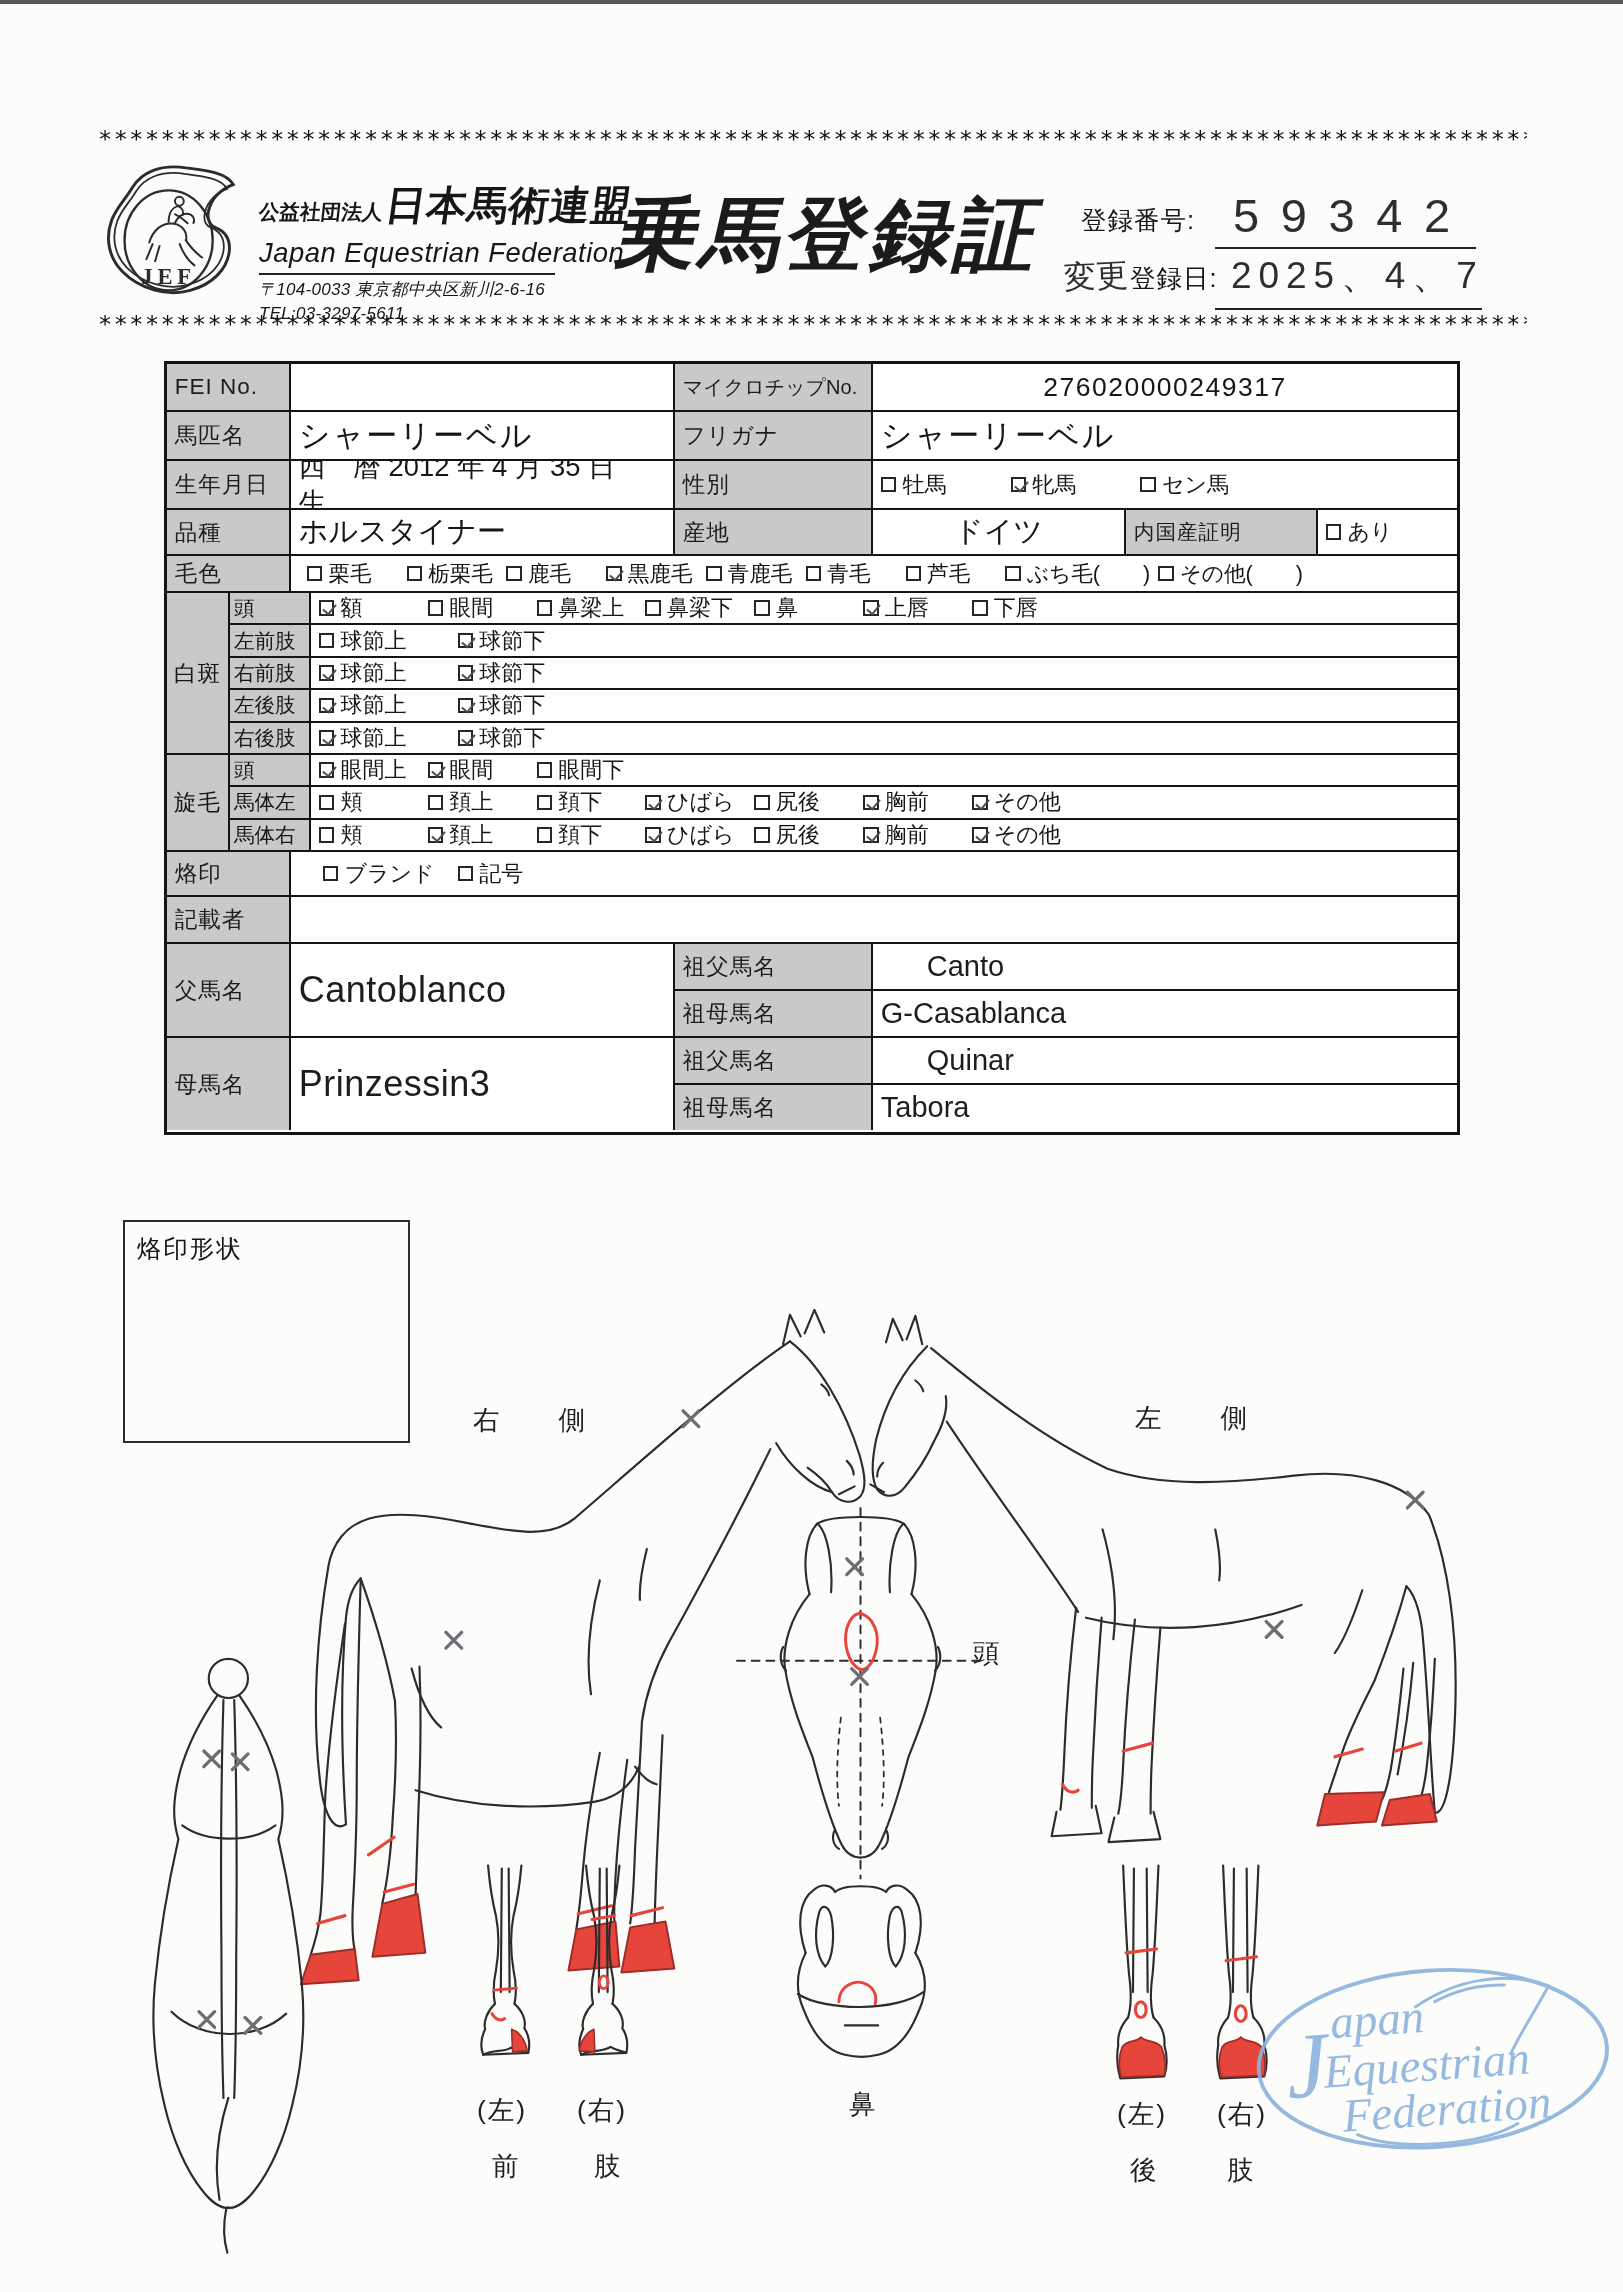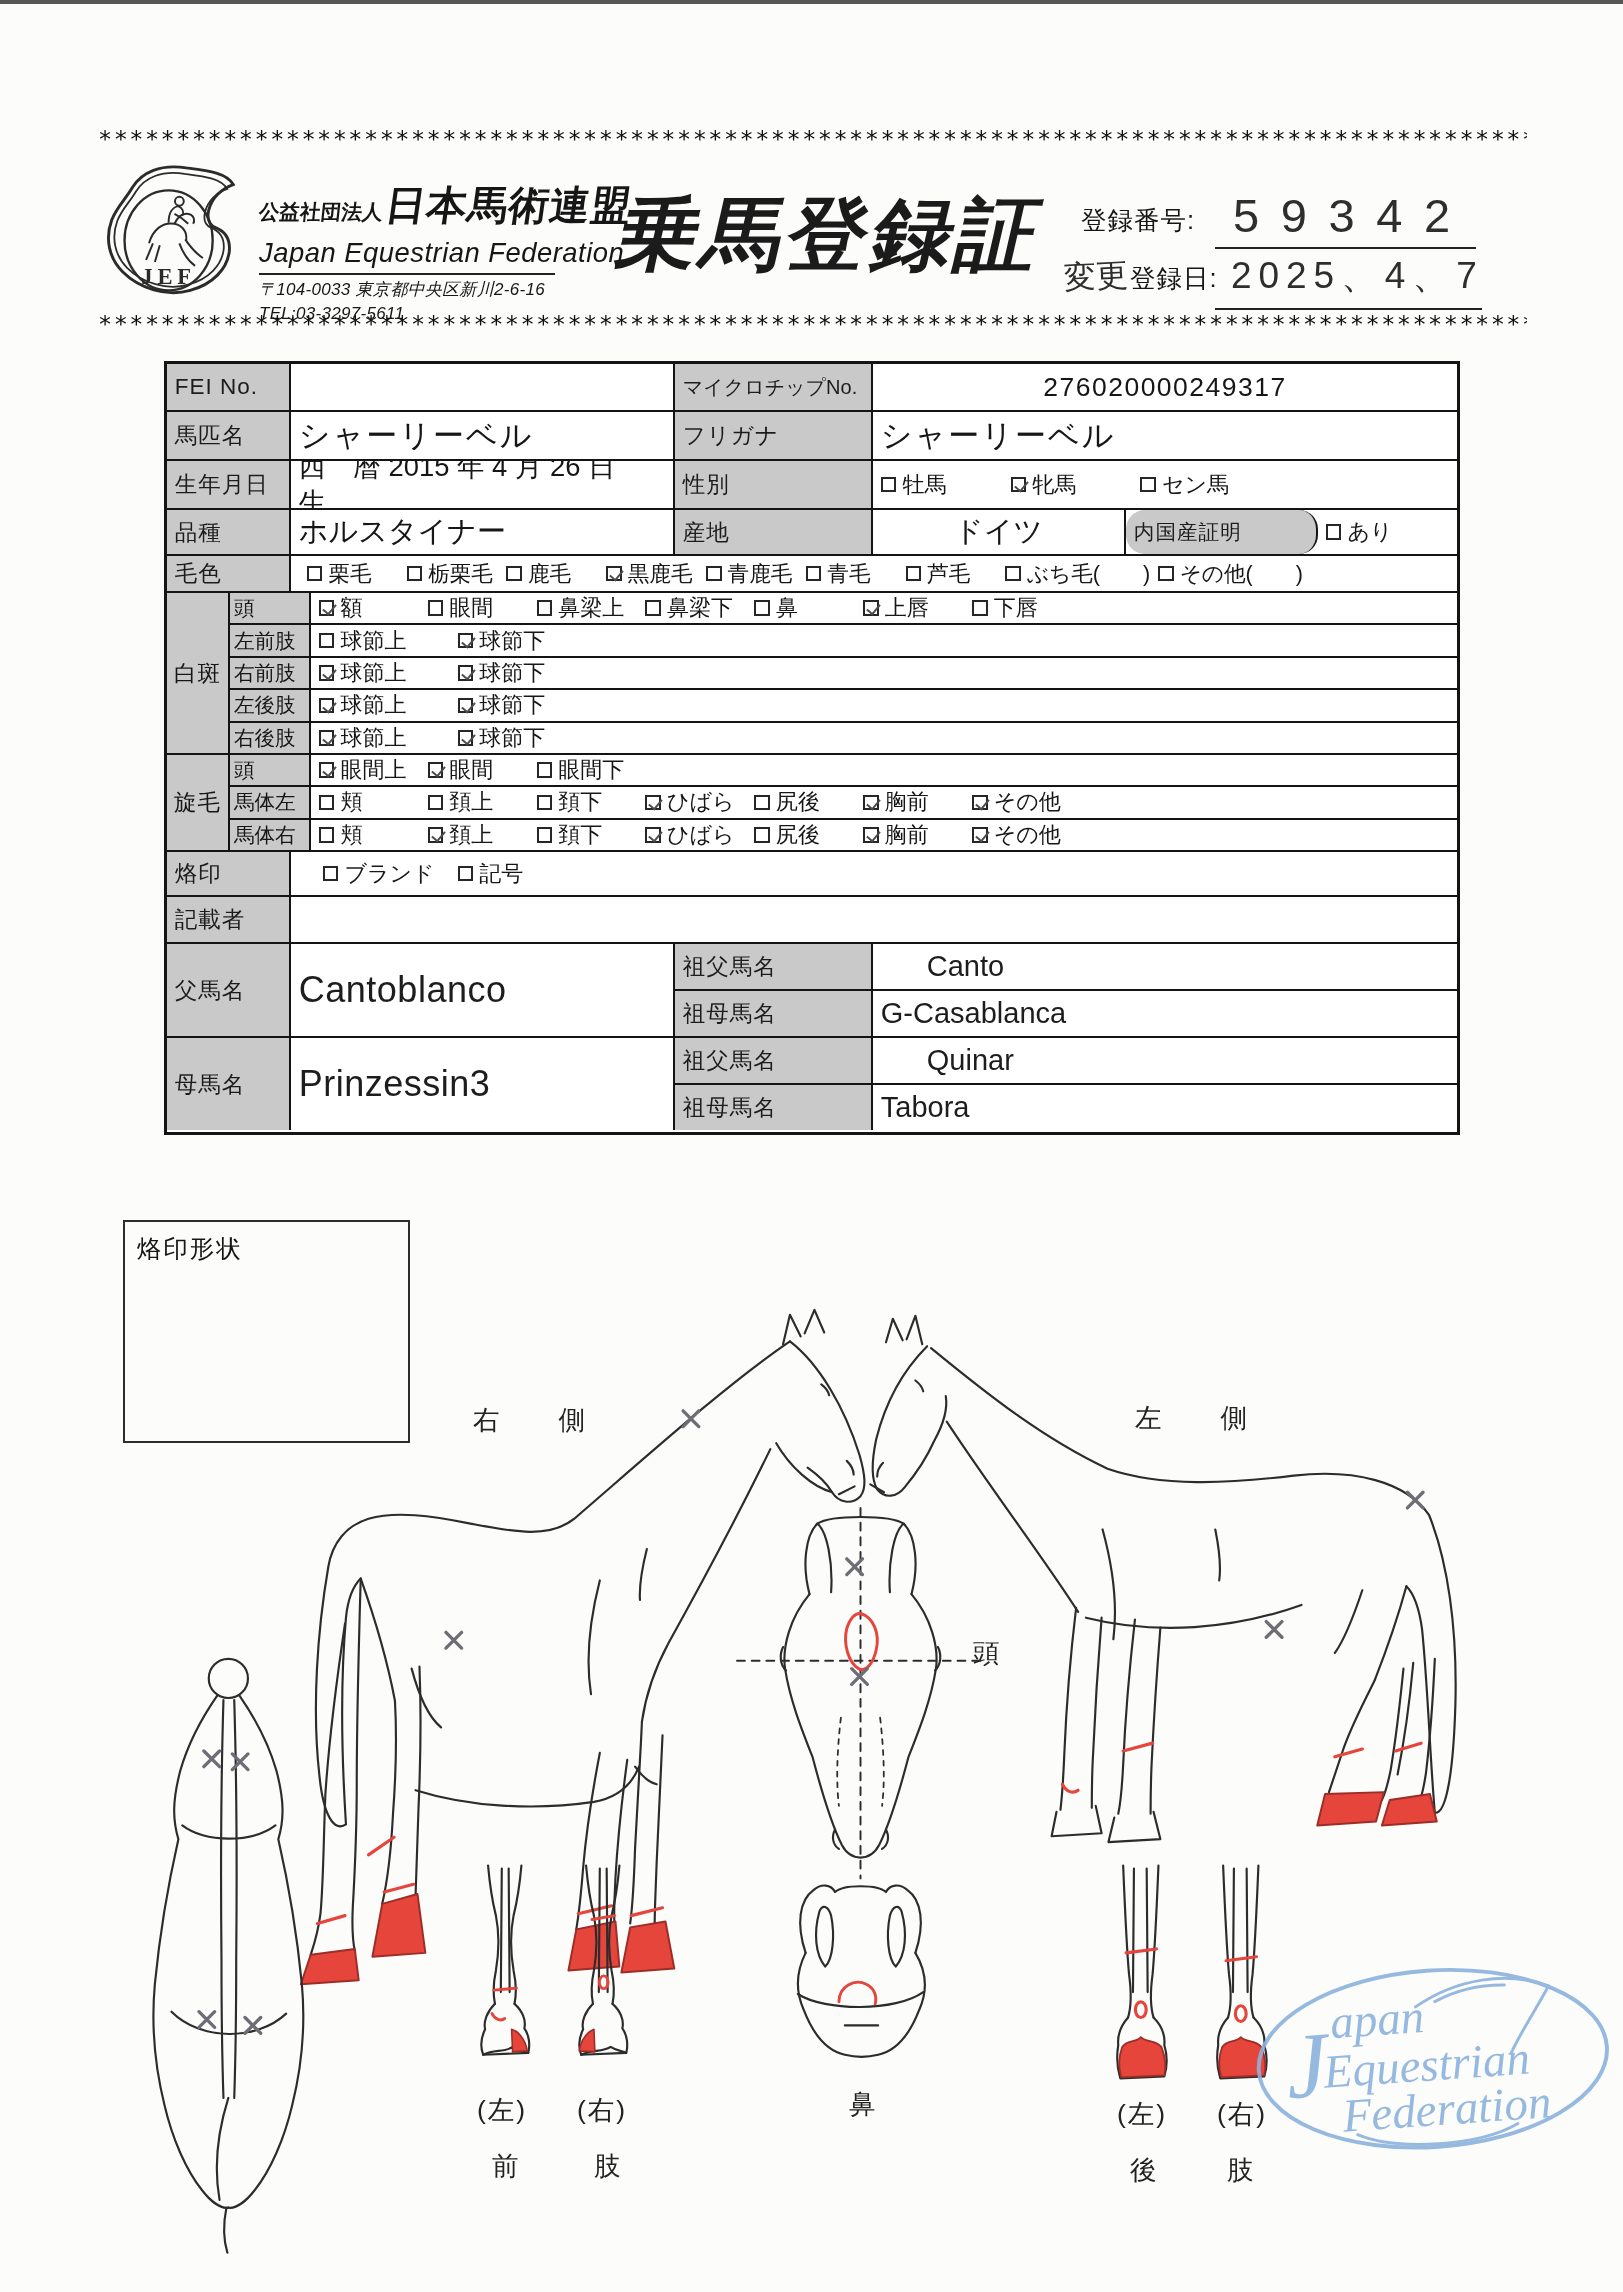--- a/index.html
+++ b/index.html
@@ -150,21 +150,21 @@
 
     <div class="trow thick" style="height:49px;">
       <div class="tcell lab w-lab">馬匹名</div>
       <div class="tcell w-b val-big">シャーリーベル</div>
       <div class="tcell lab w-c">フリガナ</div>
       <div class="tcell w-rest val-big">シャーリーベル</div>
     </div>
 
     <div class="trow thick" style="height:49px;">
       <div class="tcell lab w-lab">生年月日</div>
-      <div class="tcell w-b val-mid">西　暦 2015 年 4 月 26 日　生</div>
+      <div class="tcell w-b val-mid">西　暦 2012 年 4 月 35 日　生</div>
       <div class="tcell lab w-c">性別</div>
       <div class="tcell w-rest opts r-sex">
           <span class="opt">
             <span class="cb"></span>
             <span class="opt-label">牡馬</span>
           </span>
           <span class="opt">
             <span class="cb on"></span>
             <span class="opt-label">牝馬</span>
           </span>
@@ -173,21 +173,21 @@
             <span class="opt-label">セン馬</span>
           </span>
         </div>
     </div>
 
     <div class="trow thick" style="height:46px;">
       <div class="tcell lab w-lab">品種</div>
       <div class="tcell w-b" style="font-size:29px;">ホルスタイナー</div>
       <div class="tcell lab w-c">産地</div>
       <div class="tcell center" style="width:253px;flex:none;font-size:29px;">ドイツ</div>
-      <div class="tcell lab" style="width:192px;flex:none;font-size:20.6px;border-radius:19px;">内国産証明</div>
+      <div class="tcell lab" style="width:192px;flex:none;font-size:20.6px;">内国産証明</div>
       <div class="tcell w-rest opts r-ari">
           <span class="opt">
             <span class="cb"></span>
             <span class="opt-label">あり</span>
           </span>
         </div>
     </div>
 
     <div class="trow thick" style="height:37px;gap:8px;">
       <div class="tcell lab w-lab">毛色</div>

